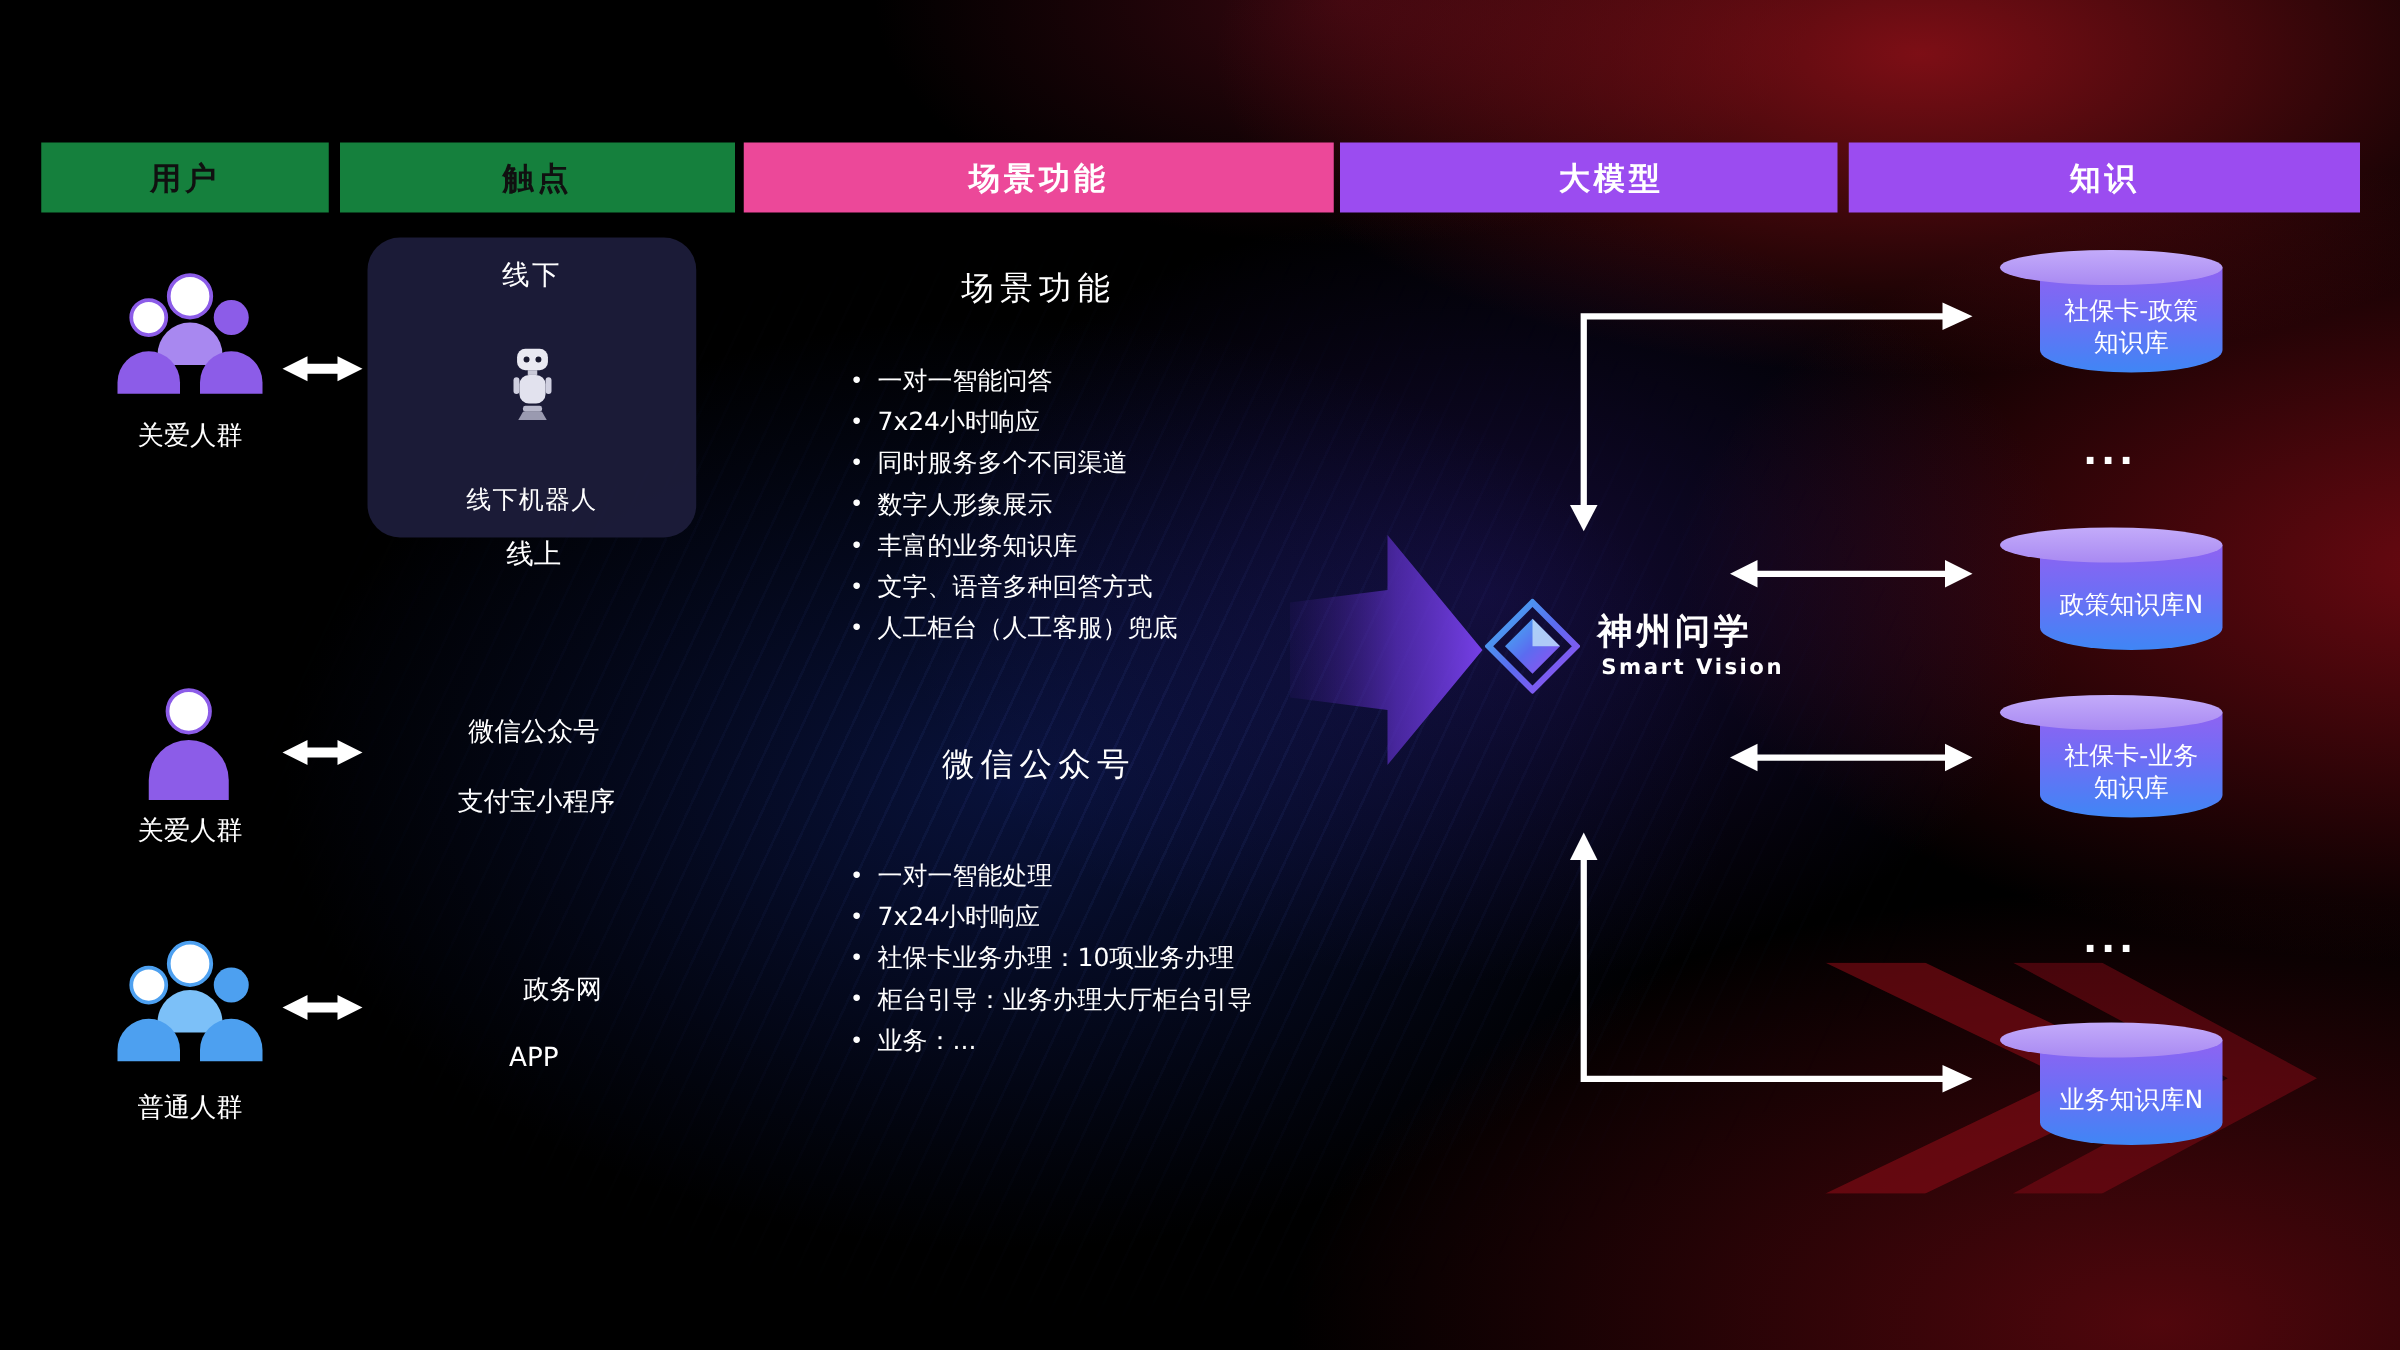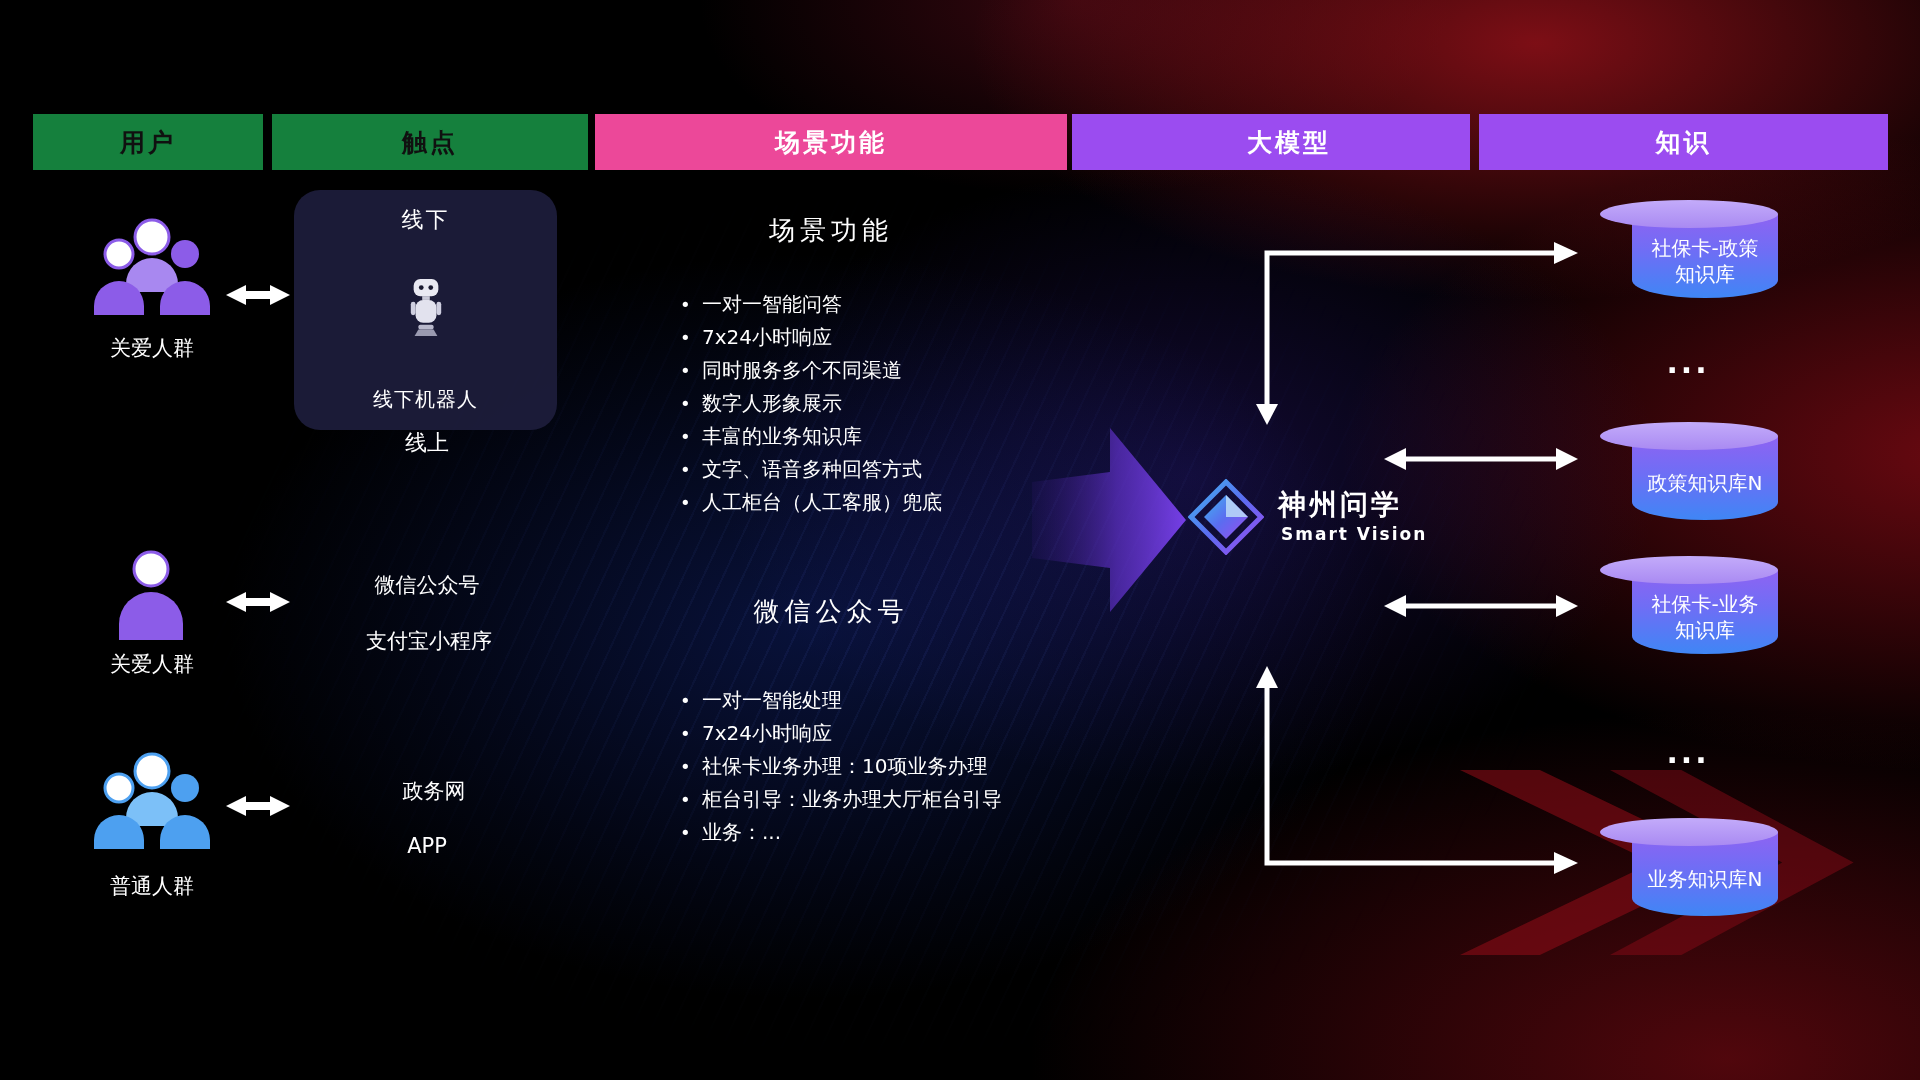--- a/index.html
+++ b/index.html
@@ -150,21 +150,21 @@
         <rect x="12" y="50" width="16" height="5" rx="2" fill="#b9b9cc"></rect>
         <path d="M8 62 h24 l-4 -7 h-16 z" fill="#9a9ab0"></path>
       </svg>
     </div>
     <div class="tp-card-sub">线下机器人</div>
   </div>
 
   <div class="tp-label" style="left:427px; top:428px; font-size:22px;">线上</div>
   <div class="tp-label" style="left:427px; top:571px;">微信公众号</div>
   <div class="tp-label" style="left:429px; top:627px;">支付宝小程序</div>
-  <div class="tp-label" style="left:434px; top:777px;">政务网</div>
+  <div class="tp-label" style="left:450px; top:777px;">政务网</div>
   <div class="tp-label" style="left:427px; top:834px;">APP</div>
 
   <div class="scn-title" style="left:831px; top:213px;">场景功能</div>
   <ul class="scn-list" style="top:288px;">
     <li>一对一智能问答</li>
     <li>7x24小时响应</li>
     <li>同时服务多个不同渠道</li>
     <li>数字人形象展示</li>
     <li>丰富的业务知识库</li>
     <li>文字、语音多种回答方式</li>

